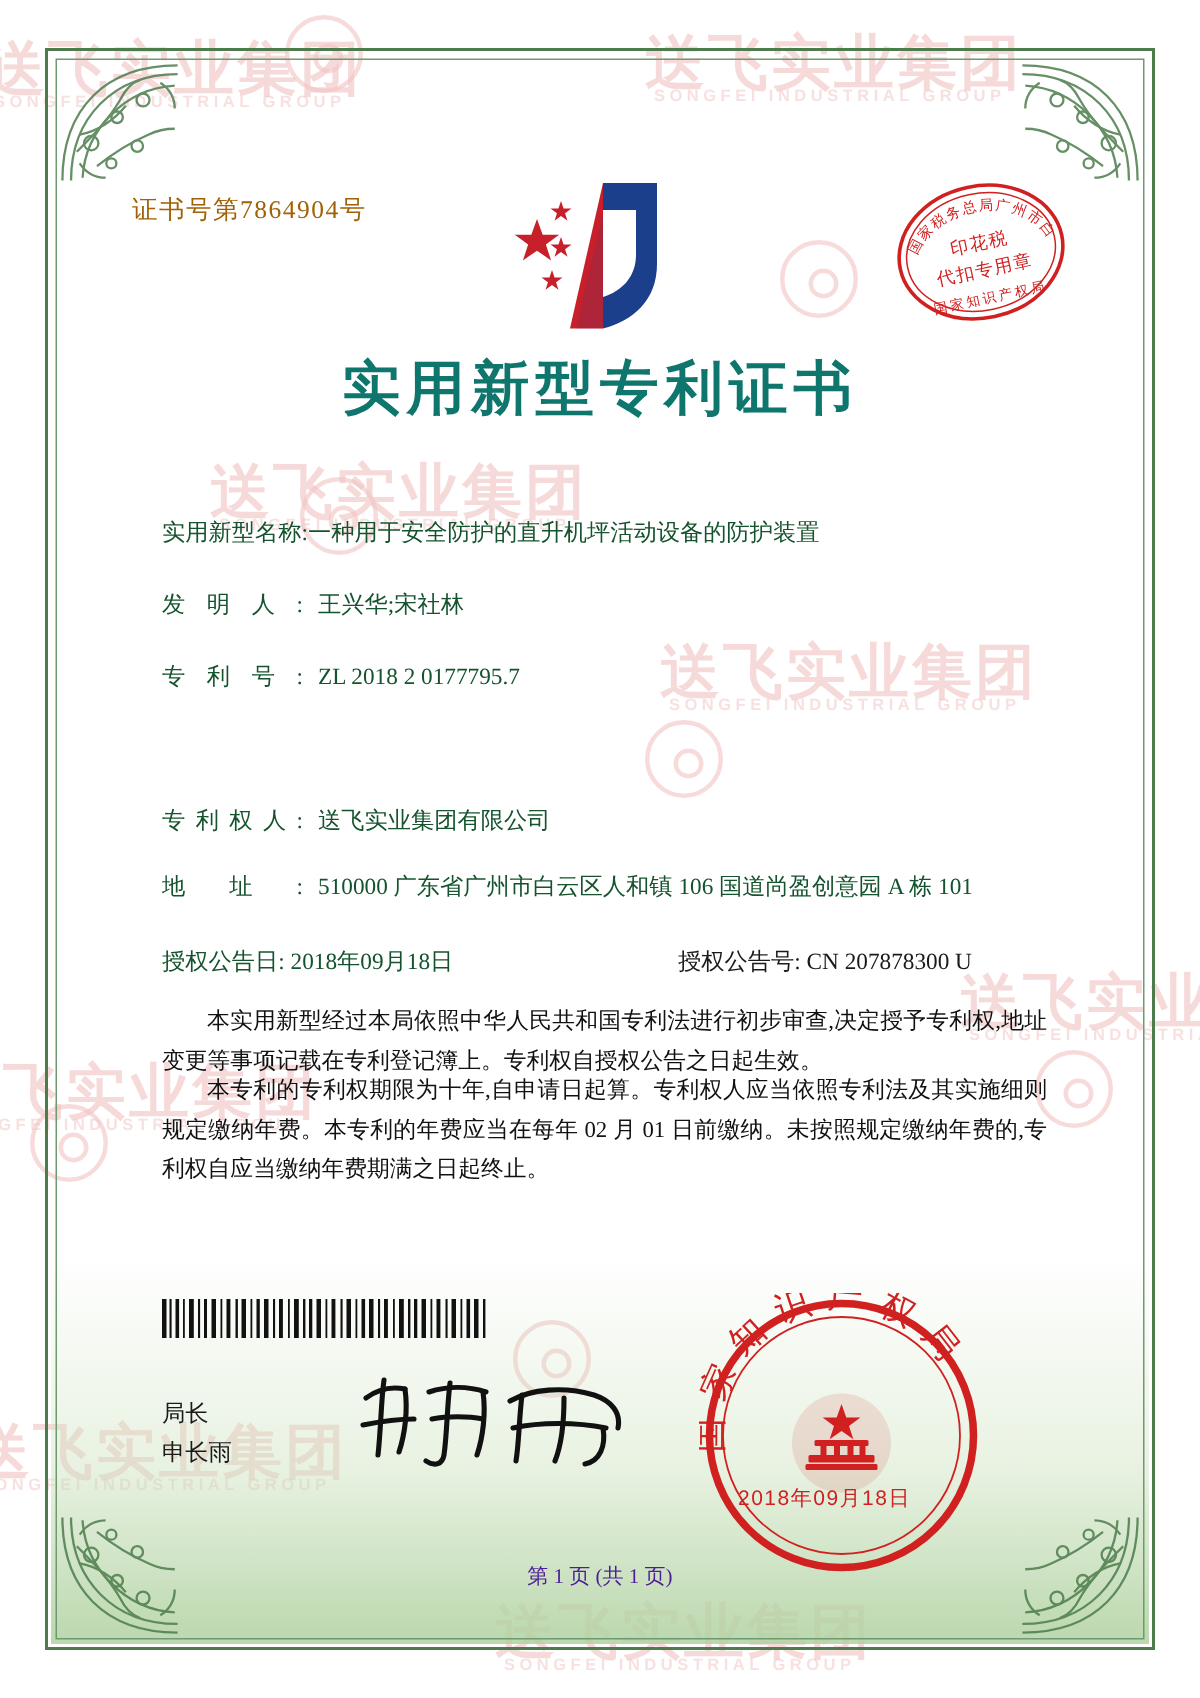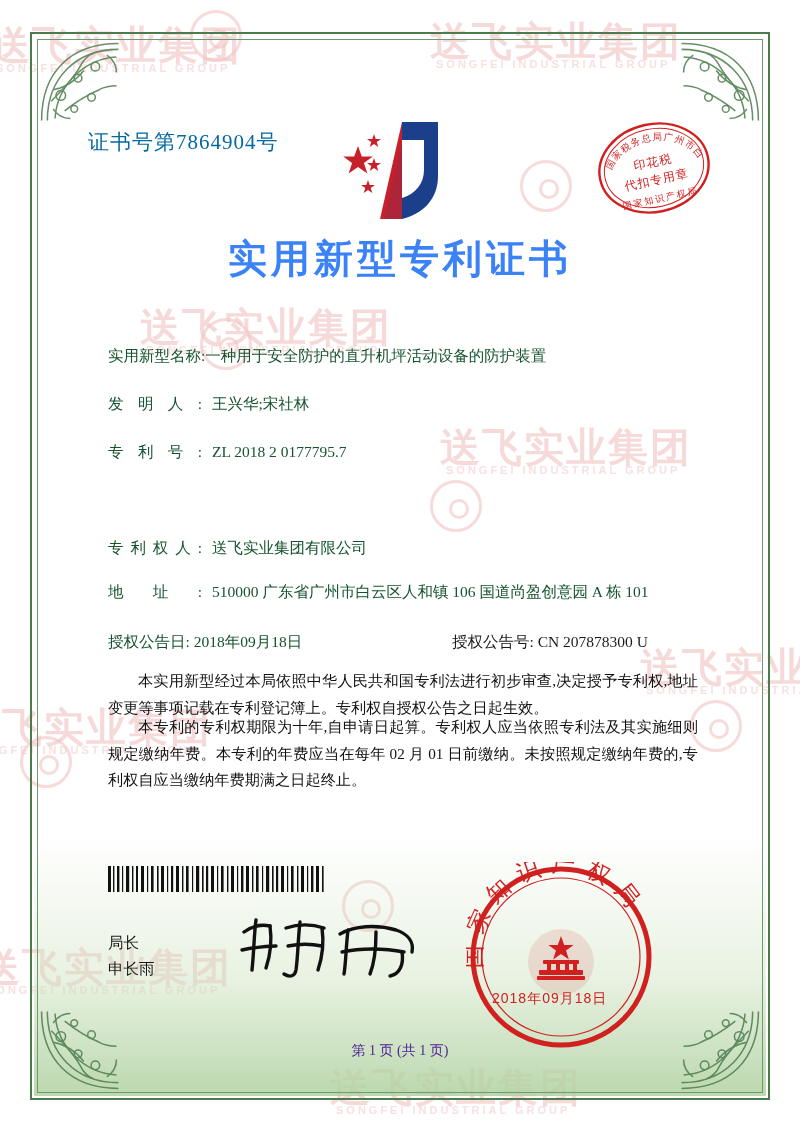--- a/index.html
+++ b/index.html
@@ -105,23 +105,23 @@
   #content {
     position: absolute;
     inset: 0;
     z-index: 3;
   }
 
   #cert-number {
     position: absolute;
     left: 88px;
     top: 128px;
-    font-size: 21px;
+    font-size: 17px;
     letter-spacing: 1px;
-    color: #0369a1;
+    color: #a16207;
   }
 
   #emblem {
     position: absolute;
     left: 340px;
     top: 118px;
     width: 120px;
     height: 105px;
   }
 
@@ -135,21 +135,21 @@
 
   #doc-title {
     position: absolute;
     left: 0;
     right: 0;
     top: 232px;
     text-align: center;
     font-size: 39px;
     font-weight: 700;
     letter-spacing: 4px;
-    color: #3b82f6;
+    color: #0f766e;
     font-family: "DejaVu Serif", "Liberation Serif", serif;
   }
 
   .field {
     position: absolute;
     left: 108px;
     right: 86px;
     font-size: 15.5px;
     line-height: 28px;
     color: #14532d;

